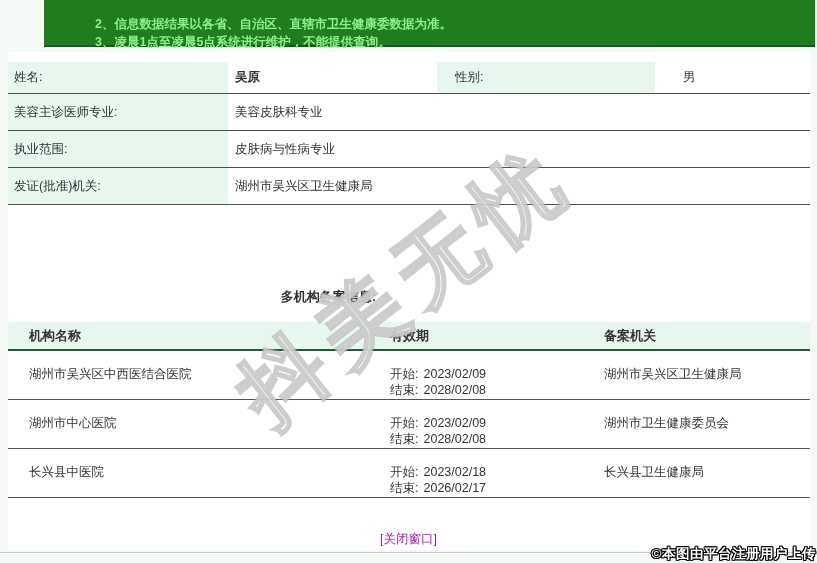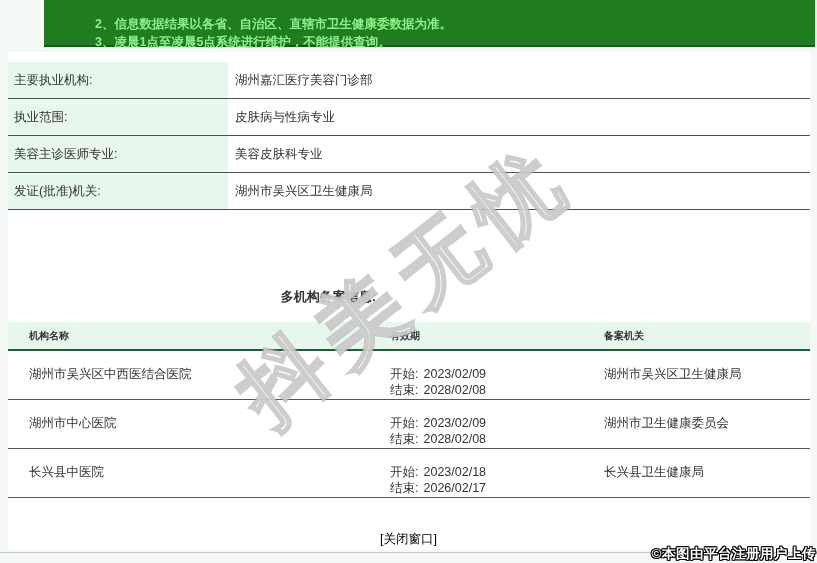--- a/index.html
+++ b/index.html
@@ -34,34 +34,34 @@
   .pv2{padding-left:28px;}
   .bold{font-weight:bold;}
   
   .section-title{
     position:absolute;left:0;top:288px;width:657px;text-align:center;
     font-weight:bold;font-size:13px;color:#333;
   }
   
   .records-table{position:absolute;left:8px;top:322px;width:802px;background:#fff;}
   .records-table th{
-    background:#e7f7ee;height:28px;text-align:left;font-weight:bold;font-size:10px;
+    background:#e7f7ee;height:28px;text-align:left;font-weight:bold;font-size:13px;
     border-bottom:2px solid #1d5e38;
   }
   .records-table td{
     border-bottom:1px solid #555;vertical-align:top;padding-top:15px;height:34px;
   }
   .c-name{width:362px;padding-left:21px;box-sizing:border-box;}
   .c-dates{width:220px;padding-left:20px;box-sizing:border-box;}
   .c-auth{width:220px;padding-left:14px;box-sizing:border-box;}
   .date-line{line-height:16px;white-space:nowrap;}
   .date-label{margin-right:5px;}
   
   .close-row{position:absolute;left:0;top:531px;width:817px;text-align:center;}
-  .close-link{color:#000000;text-decoration:none;font-size:12.5px;cursor:pointer;}
+  .close-link{color:#a21caf;text-decoration:none;font-size:12.5px;cursor:pointer;}
   
   .bottom-line{position:absolute;left:0;top:552px;width:817px;border-top:1px solid #c9c9c9;}
   .credit{
     position:absolute;right:1px;top:545px;z-index:30;
     color:#fff;font-weight:bold;font-size:13.5px;letter-spacing:0.5px;
     text-shadow:-1px -1px 0 #000,1px -1px 0 #000,-1px 1px 0 #000,1px 1px 0 #000,0 1px 0 #000,0 -1px 0 #000,1px 0 0 #000,-1px 0 0 #000;
   }
   
   .watermark{
     position:absolute;left:186px;top:229px;width:440px;z-index:20;
@@ -83,31 +83,33 @@
 </div>
 
 <table class="info-table">
   <colgroup>
       <col style="width:220px">
       <col style="width:209px">
       <col style="width:218px">
       <col style="width:155px">
     </colgroup>
   <tbody>
+      <tr class="h29">
+    <td class="lbl pl1">姓名:</td>
+    <td class="val pv1 bold">吴原</td>
+    <td class="lbl pl2">性别:</td>
+    <td class="val pv2">男</td>
+  </tr>
   <tr class="h34">
-    <td class="lbl pl1">主要执业机构:</td>
-    <td class="val pv1" colspan="3">湖州嘉汇医疗美容门诊部</td>
+    <td class="lbl pl1">美容主诊医师专业:</td>
+    <td class="val pv1" colspan="3">美容皮肤科专业</td>
   </tr>
   <tr class="h34">
     <td class="lbl pl1">执业范围:</td>
     <td class="val pv1" colspan="3">皮肤病与性病专业</td>
-  </tr>
-  <tr class="h34">
-    <td class="lbl pl1">美容主诊医师专业:</td>
-    <td class="val pv1" colspan="3">美容皮肤科专业</td>
   </tr>
   <tr class="h34">
     <td class="lbl pl1">发证(批准)机关:</td>
     <td class="val pv1" colspan="3">湖州市吴兴区卫生健康局</td>
   </tr>
 </tbody>
   </table>
 
 <div class="section-title">多机构备案信息:</div>
 

